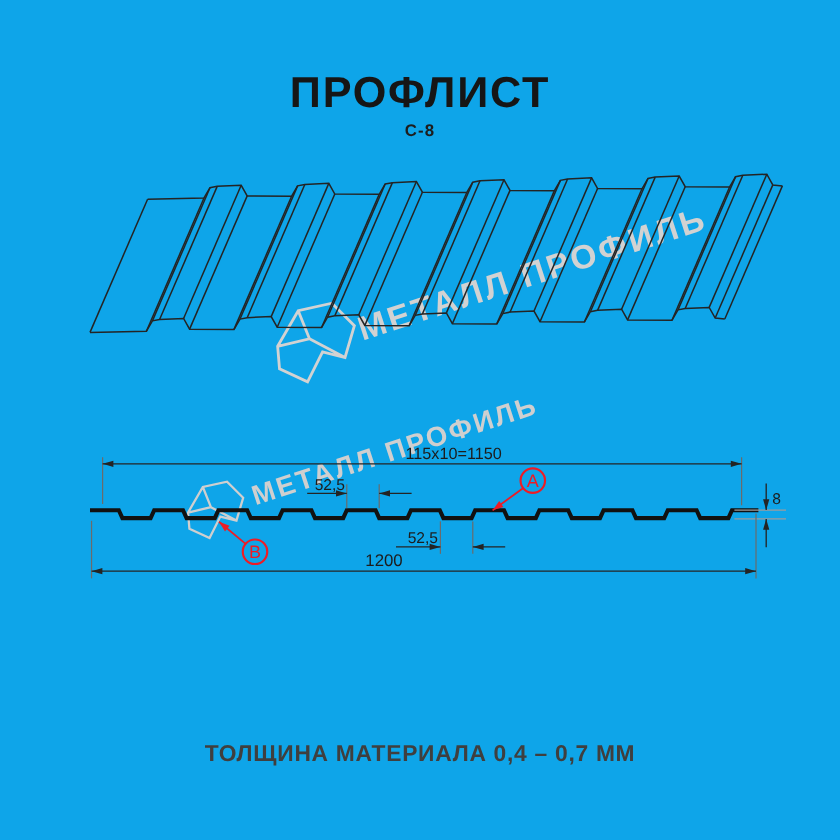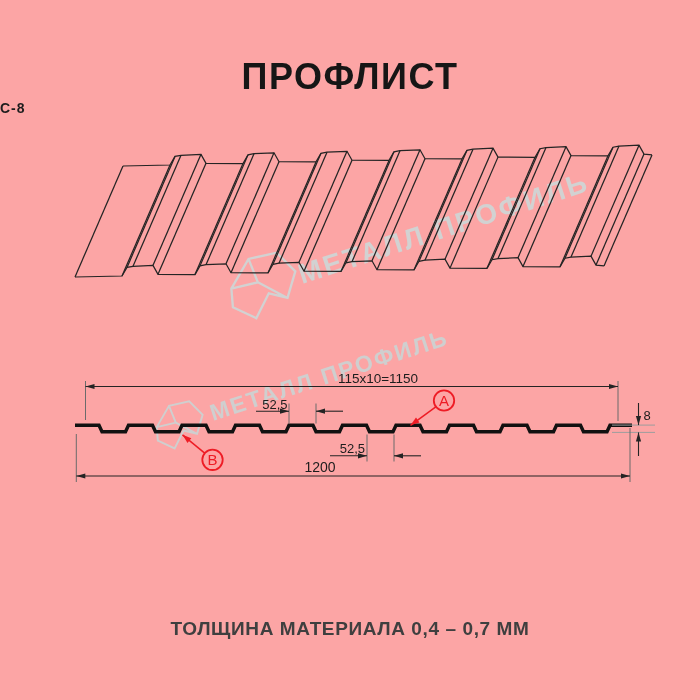--- a/index.html
+++ b/index.html
@@ -1,20 +1,20 @@
 <!DOCTYPE html>
 <html><head>
 <meta charset="utf-8">
 <style>
   html,body{margin:0;padding:0;background:#fff;}
-  .canvas{position:relative;width:700px;height:700px;background:#fca5a5;overflow:hidden;
+  .canvas{position:relative;width:700px;height:700px;background:#0ea5e9;overflow:hidden;
           font-family:"Liberation Sans", sans-serif;}
   .title{position:absolute;left:0;top:56px;width:700px;text-align:center;
          font-size:36px;font-weight:800;letter-spacing:1.5px;color:#161616;}
-  .subtitle{position:absolute;left:0;top:100px;width:700px;
+  .subtitle{position:absolute;left:0;top:100px;width:700px;text-align:center;
             font-size:14px;font-weight:700;letter-spacing:1px;color:#1d1d1d;}
   .thickness{position:absolute;left:0;top:618px;width:700px;text-align:center;
              font-size:19px;font-weight:600;letter-spacing:.6px;color:#3f3f3f;}
   svg{position:absolute;left:0;top:0;}
   text.dim{font-family:"Liberation Sans", sans-serif;fill:#1d1d1d;}
   text.mark{font-family:"Liberation Sans", sans-serif;}
   text.wm{font-family:"Liberation Sans", sans-serif;font-weight:600;}
 </style>
 </head>
 <body>

